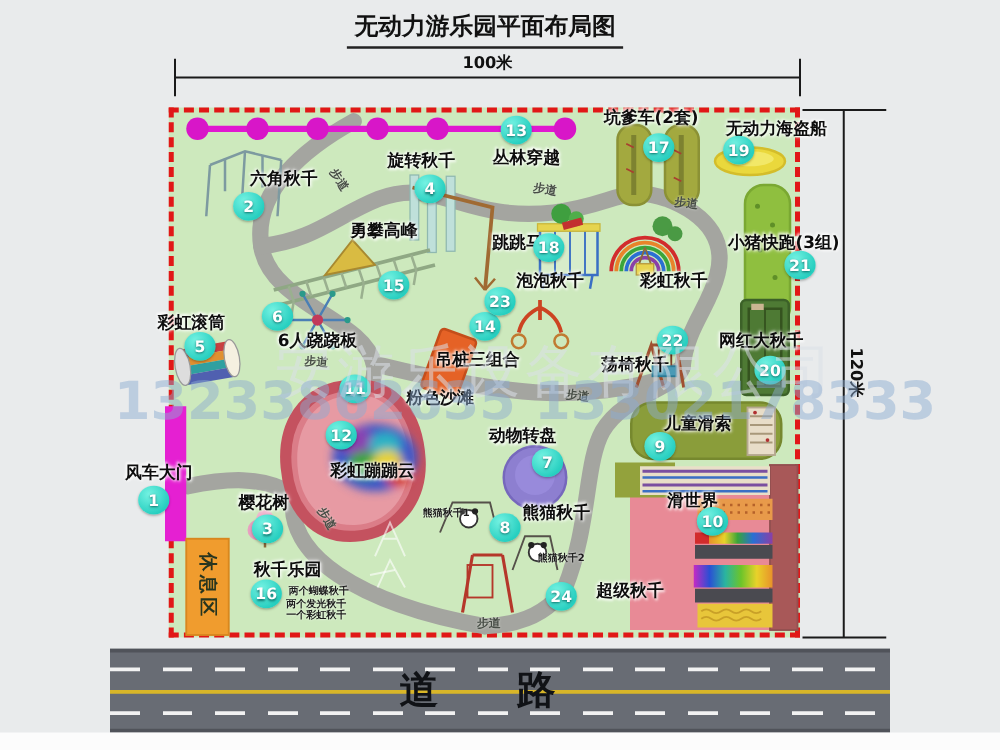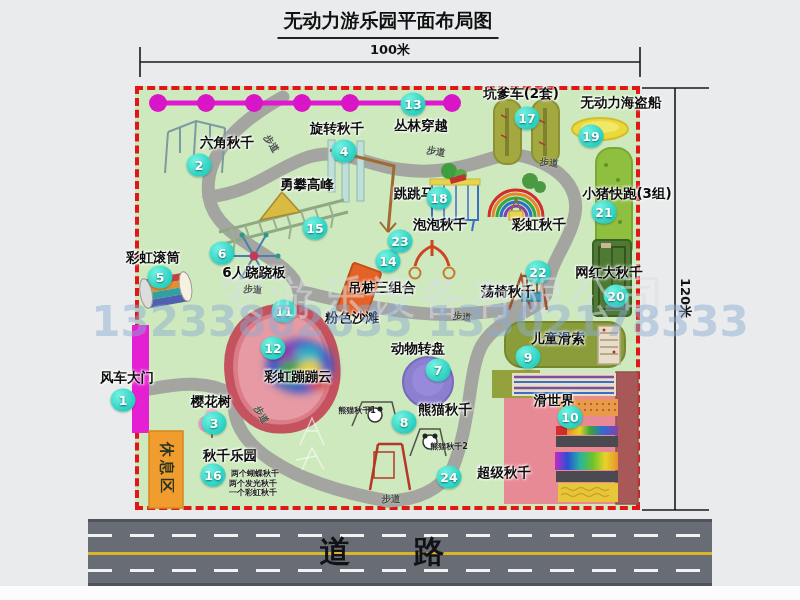--- a/index.html
+++ b/index.html
@@ -322,25 +322,25 @@
       <div class="marker" style="left: 362px; top: 261px; margin-left: 26px;">14</div>
       <div class="attr-label" style="left: 307px; top: 185px;">勇攀高峰</div>
       <div class="marker" style="left: 315px; top: 210px; margin-top: 18px;">15</div>
       <div class="attr-label" style="left: 230px; top: 456px; text-align: right;">秋千乐园</div>
       <div class="marker" style="left: 213px; top: 475px;">16</div>
       <div class="attr-label" style="left: 521px; top: 94px;">坑爹车(2套)</div>
       <div class="marker" style="left: 527px; top: 118px;">17</div>
       <div class="attr-label" style="left: 403px; top: 194px; padding-left: 22px;">跳跳马</div>
       <div class="marker" style="left: 439px; top: 198px;">18</div>
       <div class="attr-label" style="left: 621px; top: 103px;">无动力海盗船</div>
-      <div class="marker" style="left: 591px; top: 120px; margin-top: 16px;">19</div>
+      <div class="marker" style="left: 591px; top: 120px;">19</div>
       <div class="attr-label" style="left: 609px; top: 273px;">网红大秋千</div>
       <div class="marker" style="left: 616px; top: 296px;">20</div>
       <div class="attr-label" style="left: 627px; top: 194px;">小猪快跑(3组)</div>
-      <div class="marker" style="left: 604px; top: 212px; border-radius: 11px;">21</div>
+      <div class="marker" style="left: 640px; top: 212px;">21</div>
       <div class="attr-label" style="left: 508px; top: 292px;">荡椅秋千</div>
       <div class="marker" style="left: 538px; top: 272px;">22</div>
       <div class="attr-label" style="left: 440px; top: 225px; font-family: Liberation Mono, monospace;">泡泡秋千</div>
       <div class="marker" style="left: 400px; top: 241px;">23</div>
       <div class="attr-label" style="left: 504px; top: 473px;">超级秋千</div>
       <div class="marker" style="left: 449px; top: 477px;">24</div>
       <div class="attr-label" style="left: 539px; top: 225px;">彩虹秋千</div>
       <div class="path-label" style="left: 271px; top: 144px; transform: translate(-50%, -50%) rotate(58deg);">步道</div>
       <div class="path-label" style="left: 436px; top: 152px; transform: translate(-50%, -50%) rotate(10deg);">步道</div>
       <div class="path-label" style="left: 549px; top: 163px; transform: translate(-50%, -50%) rotate(8deg);">步道</div>

